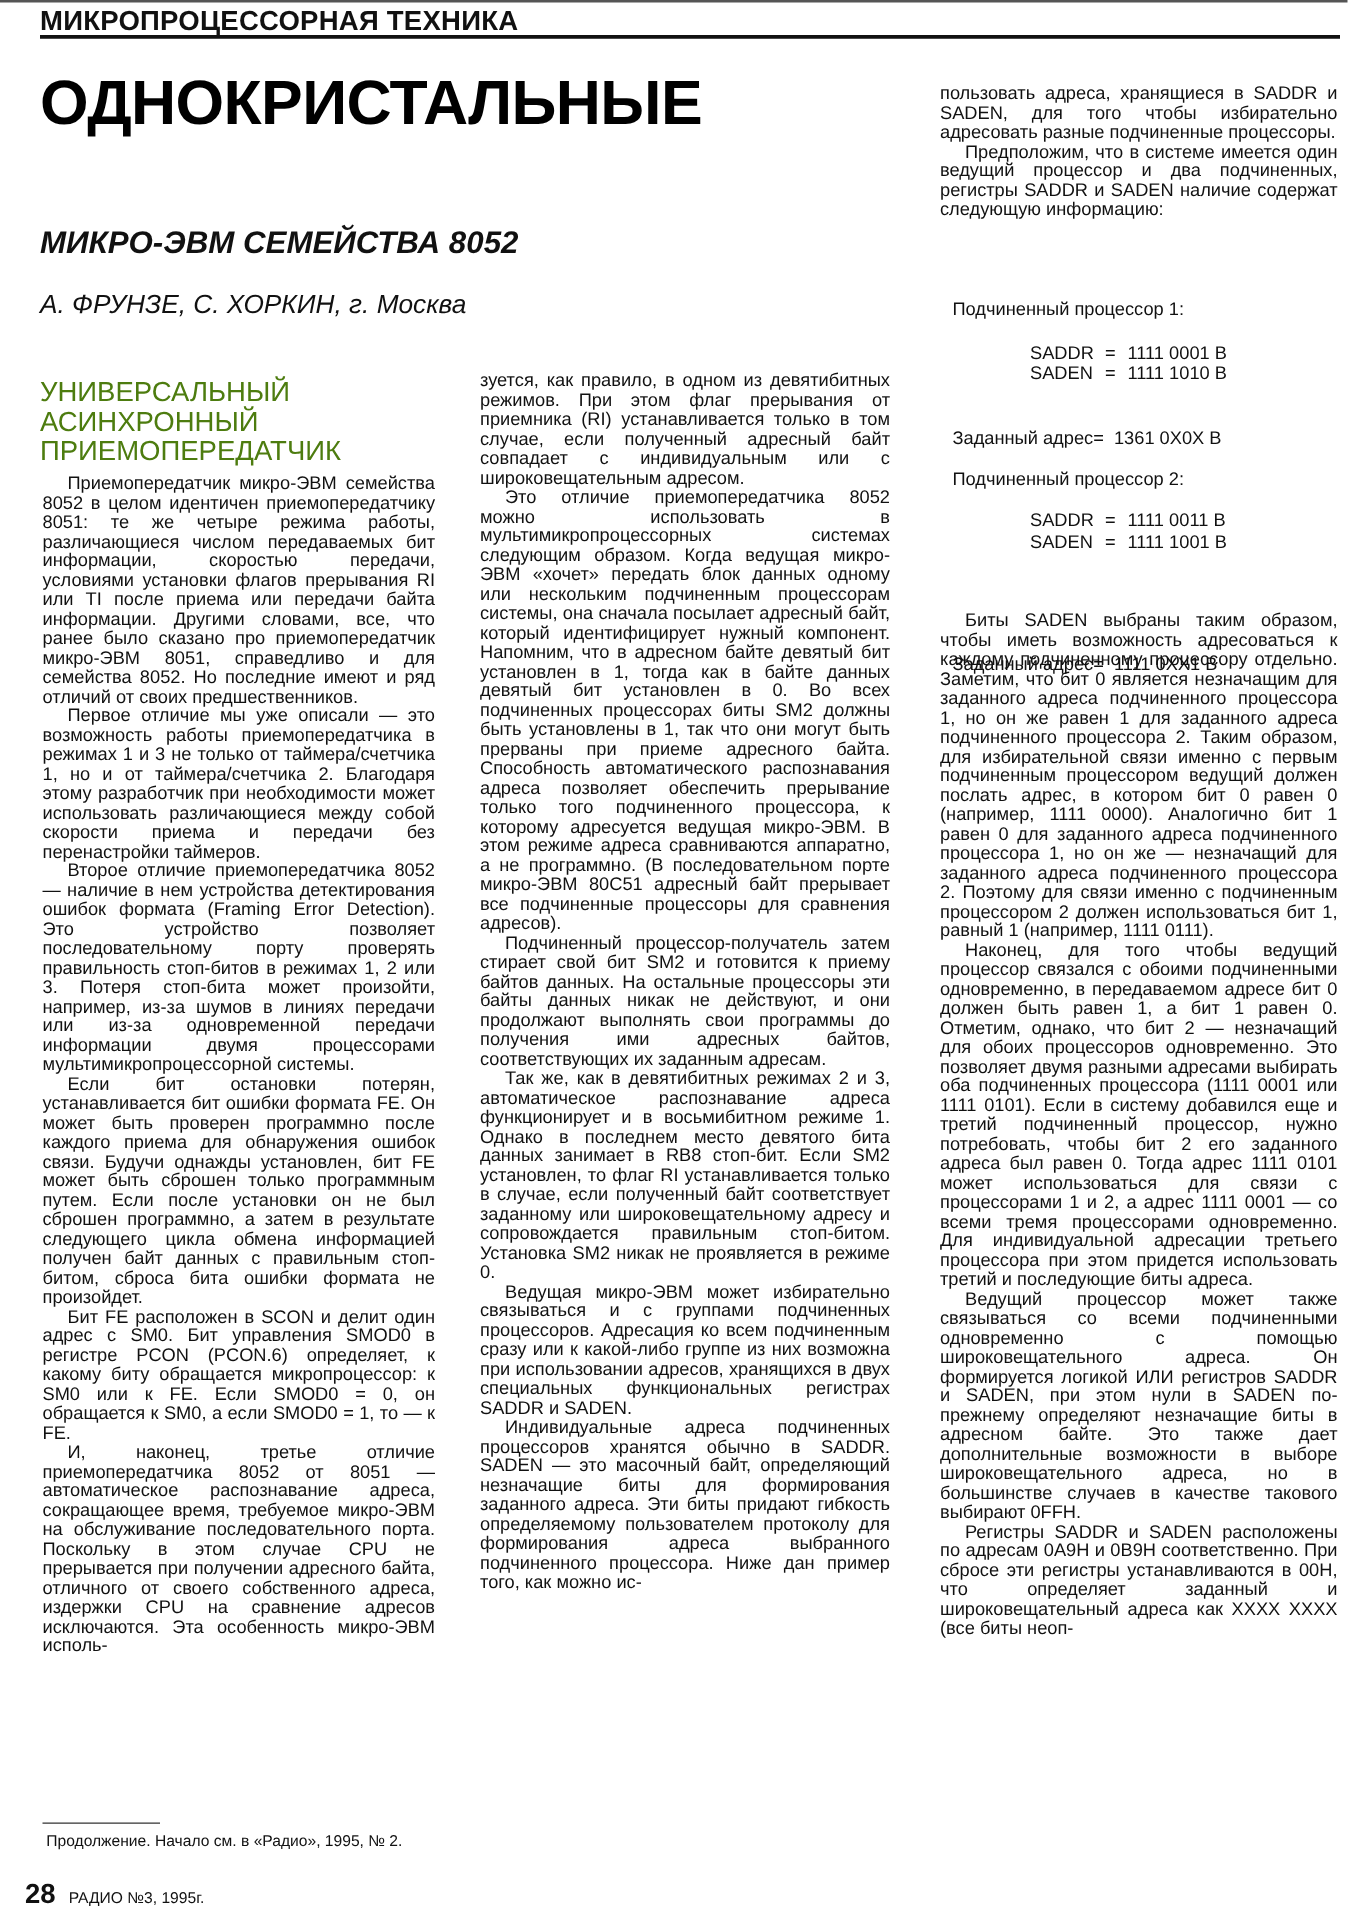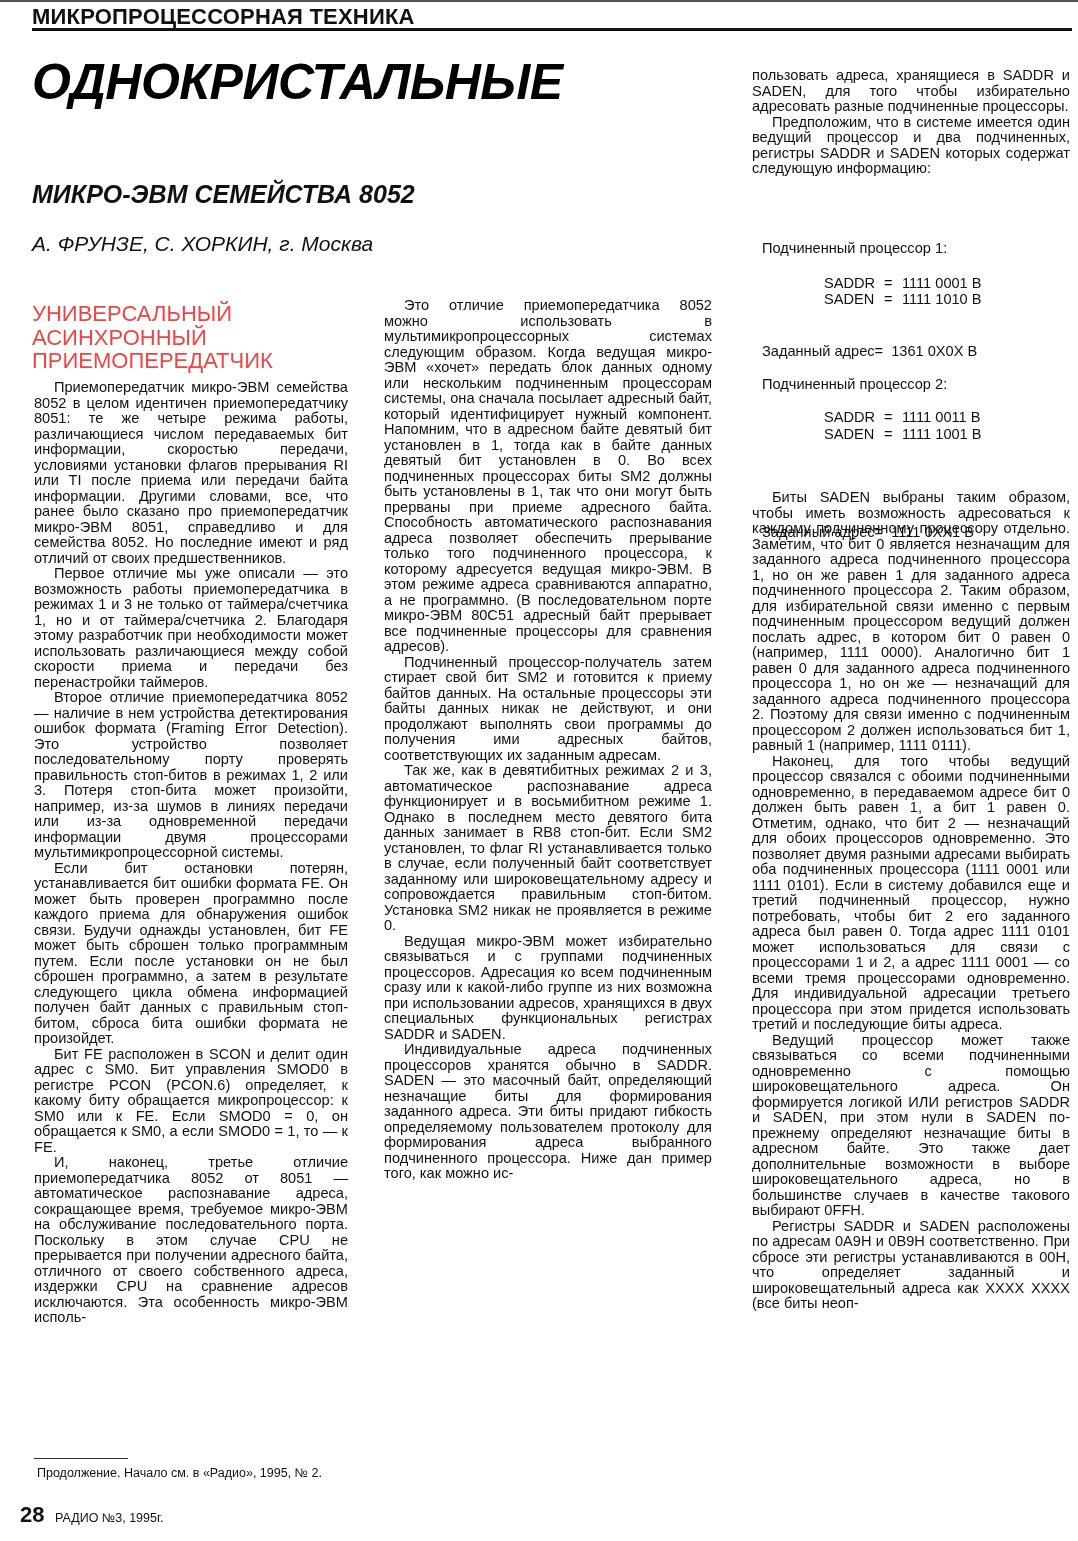--- a/index.html
+++ b/index.html
@@ -8,21 +8,21 @@
       font-family: "Liberation Sans", sans-serif; color: #111;
     }
     .topline { position: absolute; left: 0; top: 0; width: 1078px; height: 2px; background: #555; }
     .rubric {
       position: absolute; left: 32px; top: 4px;
       font-weight: bold; font-size: 22px; letter-spacing: 0.2px; color: #111;
     }
     .rubric-rule { position: absolute; left: 32px; top: 28px; width: 1040px; height: 3px; background: #111; }
     .title {
       position: absolute; left: 32px; top: 56px;
-      font-weight: bold; font-style: italic; font-size: 50px; line-height: 52px;
+      font-weight: bold; font-size: 50px; line-height: 52px;
       color: #000; letter-spacing: -0.5px;
     }
     .subtitle {
       position: absolute; left: 32px; top: 180px;
       font-weight: bold; font-style: italic; font-size: 25px; color: #111;
     }
     .authors {
       position: absolute; left: 32px; top: 232px;
       font-weight: normal; font-style: italic; font-size: 21px; color: #111;
     }
@@ -31,21 +31,21 @@
       text-align: justify; color: #111;
     }
     .col p { margin: 0; text-indent: 20px; }
     .col p.noindent { text-indent: 0; }
     #col1 { left: 34px; top: 380px; width: 314px; }
     #col2 { left: 384px; top: 298px; width: 328px; }
     #col3 { left: 752px; top: 68px; width: 318px; }
     #col3b { left: 752px; top: 490px; width: 318px; }
     .section-heading {
       position: absolute; left: 32px; top: 302px;
-      font-size: 22px; line-height: 23.5px; font-weight: normal; color: #ef4444;
+      font-size: 22px; line-height: 23.5px; font-weight: normal; color: #4d7c0f;
     }
     .reg-row { position: absolute; white-space: nowrap; font-size: 14.6px; line-height: 16px; }
     .reg-row .name { display: inline-block; width: 60px; }
     .reg-row .eq { display: inline-block; width: 18px; }
     .footnote-rule { position: absolute; left: 34px; top: 1458px; width: 94px; height: 1px; background: #333; }
     .footnote { position: absolute; left: 37px; top: 1466px; font-size: 12.5px; color: #111; }
     .folio { position: absolute; left: 20px; top: 1502px; color: #111; }
     .folio .num { font-weight: bold; font-size: 22px; }
     .folio .mag { font-size: 12.5px; margin-left: 6px; }
   </style>
@@ -73,30 +73,31 @@
 <div class="col" id="col1">
   <p>Приемопередатчик микро-ЭВМ семейства 8052 в целом идентичен приемопередатчику 8051: те же четыре режима работы, различающиеся числом передаваемых бит информации, скоростью передачи, условиями установки флагов прерывания RI или TI после приема или передачи байта информации. Другими словами, все, что ранее было сказано про приемопередатчик микро-ЭВМ 8051, справедливо и для семейства 8052. Но последние имеют и ряд отличий от своих предшественников.</p>
   <p>Первое отличие мы уже описали — это возможность работы приемопередатчика в режимах 1 и 3 не только от таймера/счетчика 1, но и от таймера/счетчика 2. Благодаря этому разработчик при необходимости может использовать различающиеся между собой скорости приема и передачи без перенастройки таймеров.</p>
   <p>Второе отличие приемопередатчика 8052 — наличие в нем устройства детектирования ошибок формата (Framing Error Detection). Это устройство позволяет последовательному порту проверять правильность стоп-битов в режимах 1, 2 или 3. Потеря стоп-бита может произойти, например, из-за шумов в линиях передачи или из-за одновременной передачи информации двумя процессорами мультимикропроцессорной системы.</p>
   <p>Если бит остановки потерян, устанавливается бит ошибки формата FE. Он может быть проверен программно после каждого приема для обнаружения ошибок связи. Будучи однажды установлен, бит FE может быть сброшен только программным путем. Если после установки он не был сброшен программно, а затем в результате следующего цикла обмена информацией получен байт данных с правильным стоп-битом, сброса бита ошибки формата не произойдет.</p>
   <p>Бит FE расположен в SCON и делит один адрес с SM0. Бит управления SMOD0 в регистре PCON (PCON.6) определяет, к какому биту обращается микропроцессор: к SM0 или к FE. Если SMOD0 = 0, он обращается к SM0, а если SMOD0 = 1, то — к FE.</p>
   <p>И, наконец, третье отличие приемопередатчика 8052 от 8051 — автоматическое распознавание адреса, сокращающее время, требуемое микро-ЭВМ на обслуживание последовательного порта. Поскольку в этом случае CPU не прерывается при получении адресного байта, отличного от своего собственного адреса, издержки CPU на сравнение адресов исключаются. Эта особенность микро-ЭВМ исполь-</p>
 </div>
 
 <div class="col" id="col2">
+  <p class="noindent">зуется, как правило, в одном из девятибитных режимов. При этом флаг прерывания от приемника (RI) устанавливается только в том случае, если полученный адресный байт совпадает с индивидуальным или с широковещательным адресом.</p>
   <p>Это отличие приемопередатчика 8052 можно использовать в мультимикропроцессорных системах следующим образом. Когда ведущая микро-ЭВМ «хочет» передать блок данных одному или нескольким подчиненным процессорам системы, она сначала посылает адресный байт, который идентифицирует нужный компонент. Напомним, что в адресном байте девятый бит установлен в 1, тогда как в байте данных девятый бит установлен в 0. Во всех подчиненных процессорах биты SM2 должны быть установлены в 1, так что они могут быть прерваны при приеме адресного байта. Способность автоматического распознавания адреса позволяет обеспечить прерывание только того подчиненного процессора, к которому адресуется ведущая микро-ЭВМ. В этом режиме адреса сравниваются аппаратно, а не программно. (В последовательном порте микро-ЭВМ 80C51 адресный байт прерывает все подчиненные процессоры для сравнения адресов).</p>
   <p>Подчиненный процессор-получатель затем стирает свой бит SM2 и готовится к приему байтов данных. На остальные процессоры эти байты данных никак не действуют, и они продолжают выполнять свои программы до получения ими адресных байтов, соответствующих их заданным адресам.</p>
   <p>Так же, как в девятибитных режимах 2 и 3, автоматическое распознавание адреса функционирует и в восьмибитном режиме 1. Однако в последнем место девятого бита данных занимает в RB8 стоп-бит. Если SM2 установлен, то флаг RI устанавливается только в случае, если полученный байт соответствует заданному или широковещательному адресу и сопровождается правильным стоп-битом. Установка SM2 никак не проявляется в режиме 0.</p>
   <p>Ведущая микро-ЭВМ может избирательно связываться и с группами подчиненных процессоров. Адресация ко всем подчиненным сразу или к какой-либо группе из них возможна при использовании адресов, хранящихся в двух специальных функциональных регистрах SADDR и SADEN.</p>
   <p>Индивидуальные адреса подчиненных процессоров хранятся обычно в SADDR. SADEN — это масочный байт, определяющий незначащие биты для формирования заданного адреса. Эти биты придают гибкость определяемому пользователем протоколу для формирования адреса выбранного подчиненного процессора. Ниже дан пример того, как можно ис-</p>
 </div>
 
 <div class="col" id="col3">
   <p class="noindent">пользовать адреса, хранящиеся в SADDR и SADEN, для того чтобы избирательно адресовать разные подчиненные процессоры.</p>
-  <p>Предположим, что в системе имеется один ведущий процессор и два подчиненных, регистры SADDR и SADEN которых содержат следующую информацию:</p>
+  <p>Предположим, что в системе имеется один ведущий процессор и два подчиненных, регистры SADDR и SADEN наличие содержат следующую информацию:</p>
 </div>
 
 <div class="reg-row" style="left:762px; top:240px;">Подчиненный процессор 1:</div>
 <div class="reg-row" style="left:824px; top:275px;">
   <span class="name">SADDR</span><span class="eq">=</span><span>1111 0001 B</span>
 </div>
 <div class="reg-row" style="left:824px; top:291px;">
   <span class="name">SADEN</span><span class="eq">=</span><span>1111 1010 B</span>
 </div>
 <div class="reg-row" style="left:762px; top:343px;">

